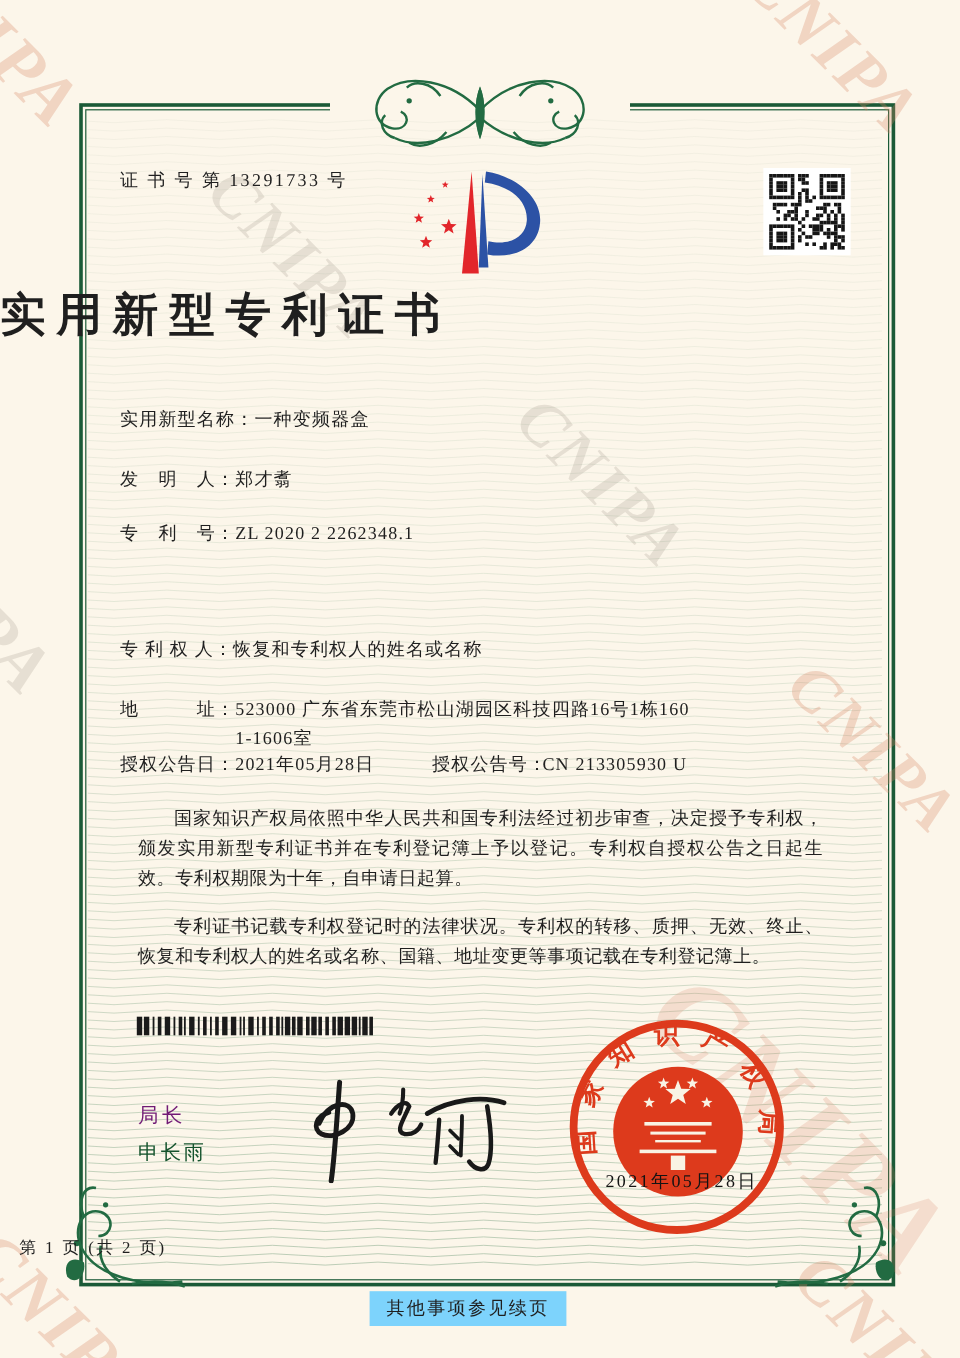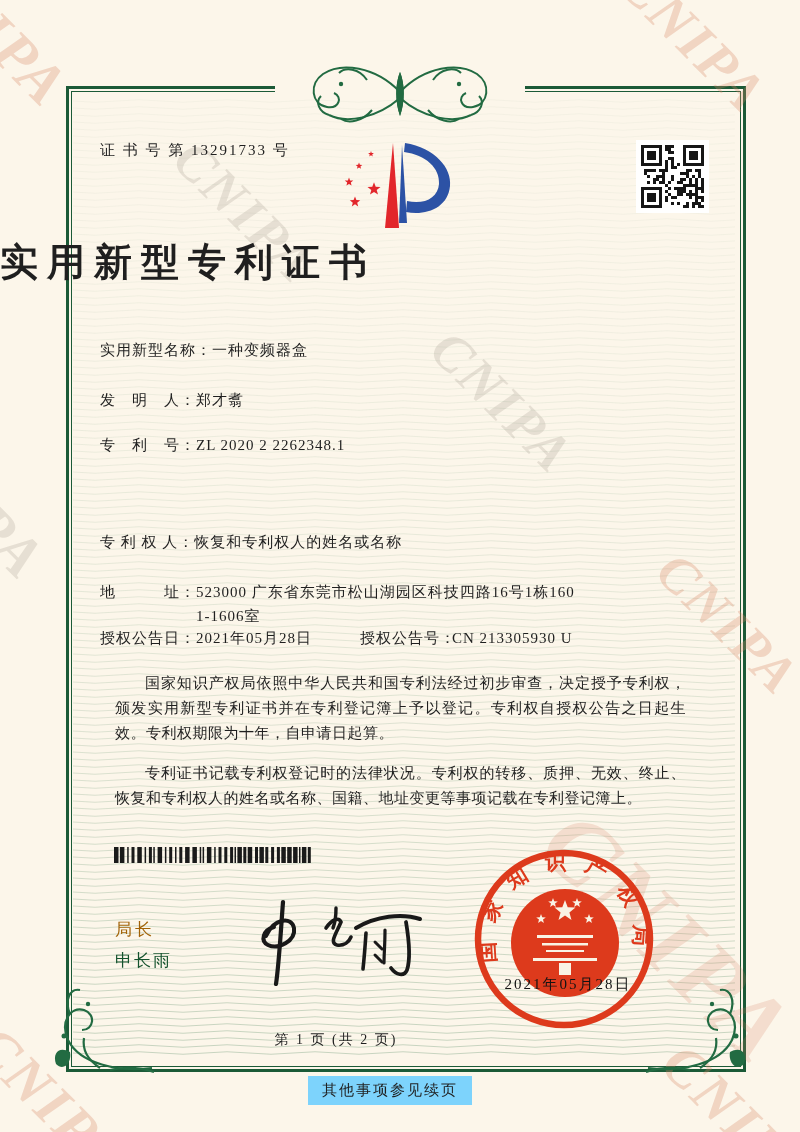--- a/index.html
+++ b/index.html
@@ -21,29 +21,29 @@
   .row{position:absolute;left:100px;font-size:15px;letter-spacing:1px;line-height:24px;}
   .row .lab{display:inline-block;}
   .row .val{letter-spacing:1px;}
   .addr{display:inline-block;width:380px;word-break:break-all;vertical-align:top;}
   .pair2{position:absolute;white-space:nowrap;}
   #paras{position:absolute;left:100px;top:656px;width:601px;font-size:15px;line-height:25px;
          text-align:justify;}
   #paras p{margin:15px;text-indent:2em;letter-spacing:.5px;}
   #barcode{position:absolute;left:113px;top:847px;z-index:2;}
   #director-label{position:absolute;left:115px;top:918px;font-size:17px;
-        font-family:"Liberation Sans","DejaVu Sans",sans-serif;letter-spacing:3px;color:#a16207;}
+        font-family:"Liberation Sans","DejaVu Sans",sans-serif;letter-spacing:3px;color:#701a75;}
   #director-name{position:absolute;left:115px;top:949px;font-size:17px;
         font-family:"Liberation Sans","DejaVu Sans",sans-serif;letter-spacing:2px;color:#14532d;}
   #signature{position:absolute;left:238px;top:898px;z-index:3;}
   #seal{position:absolute;left:466px;top:839px;z-index:3;}
   #seal-date{position:absolute;left:498px;top:975px;width:140px;text-align:center;font-size:15px;
         letter-spacing:2px;color:#131313;z-index:4;}
-  #page-info{position:absolute;left:0;top:1031px;width:672px;text-align:center;font-size:14px;
-        letter-spacing:2px;z-index:2;}
+  #page-info{position:absolute;left:0;top:1031px;width:672px;font-size:14px;
+        letter-spacing:2px;z-index:2;padding-left:16px;}
   #cont-note{position:absolute;left:308px;top:1076px;background:#7dd3fc;padding:5px 14px;
         font-size:15px;letter-spacing:2px;z-index:2;}
   #qr{position:absolute;left:636px;top:140px;z-index:2;}
   #logo{position:absolute;left:340px;top:124px;z-index:2;}
   .orn{position:absolute;z-index:2;}
 </style>
 </head>
 <body>
 
 <div id="page">

